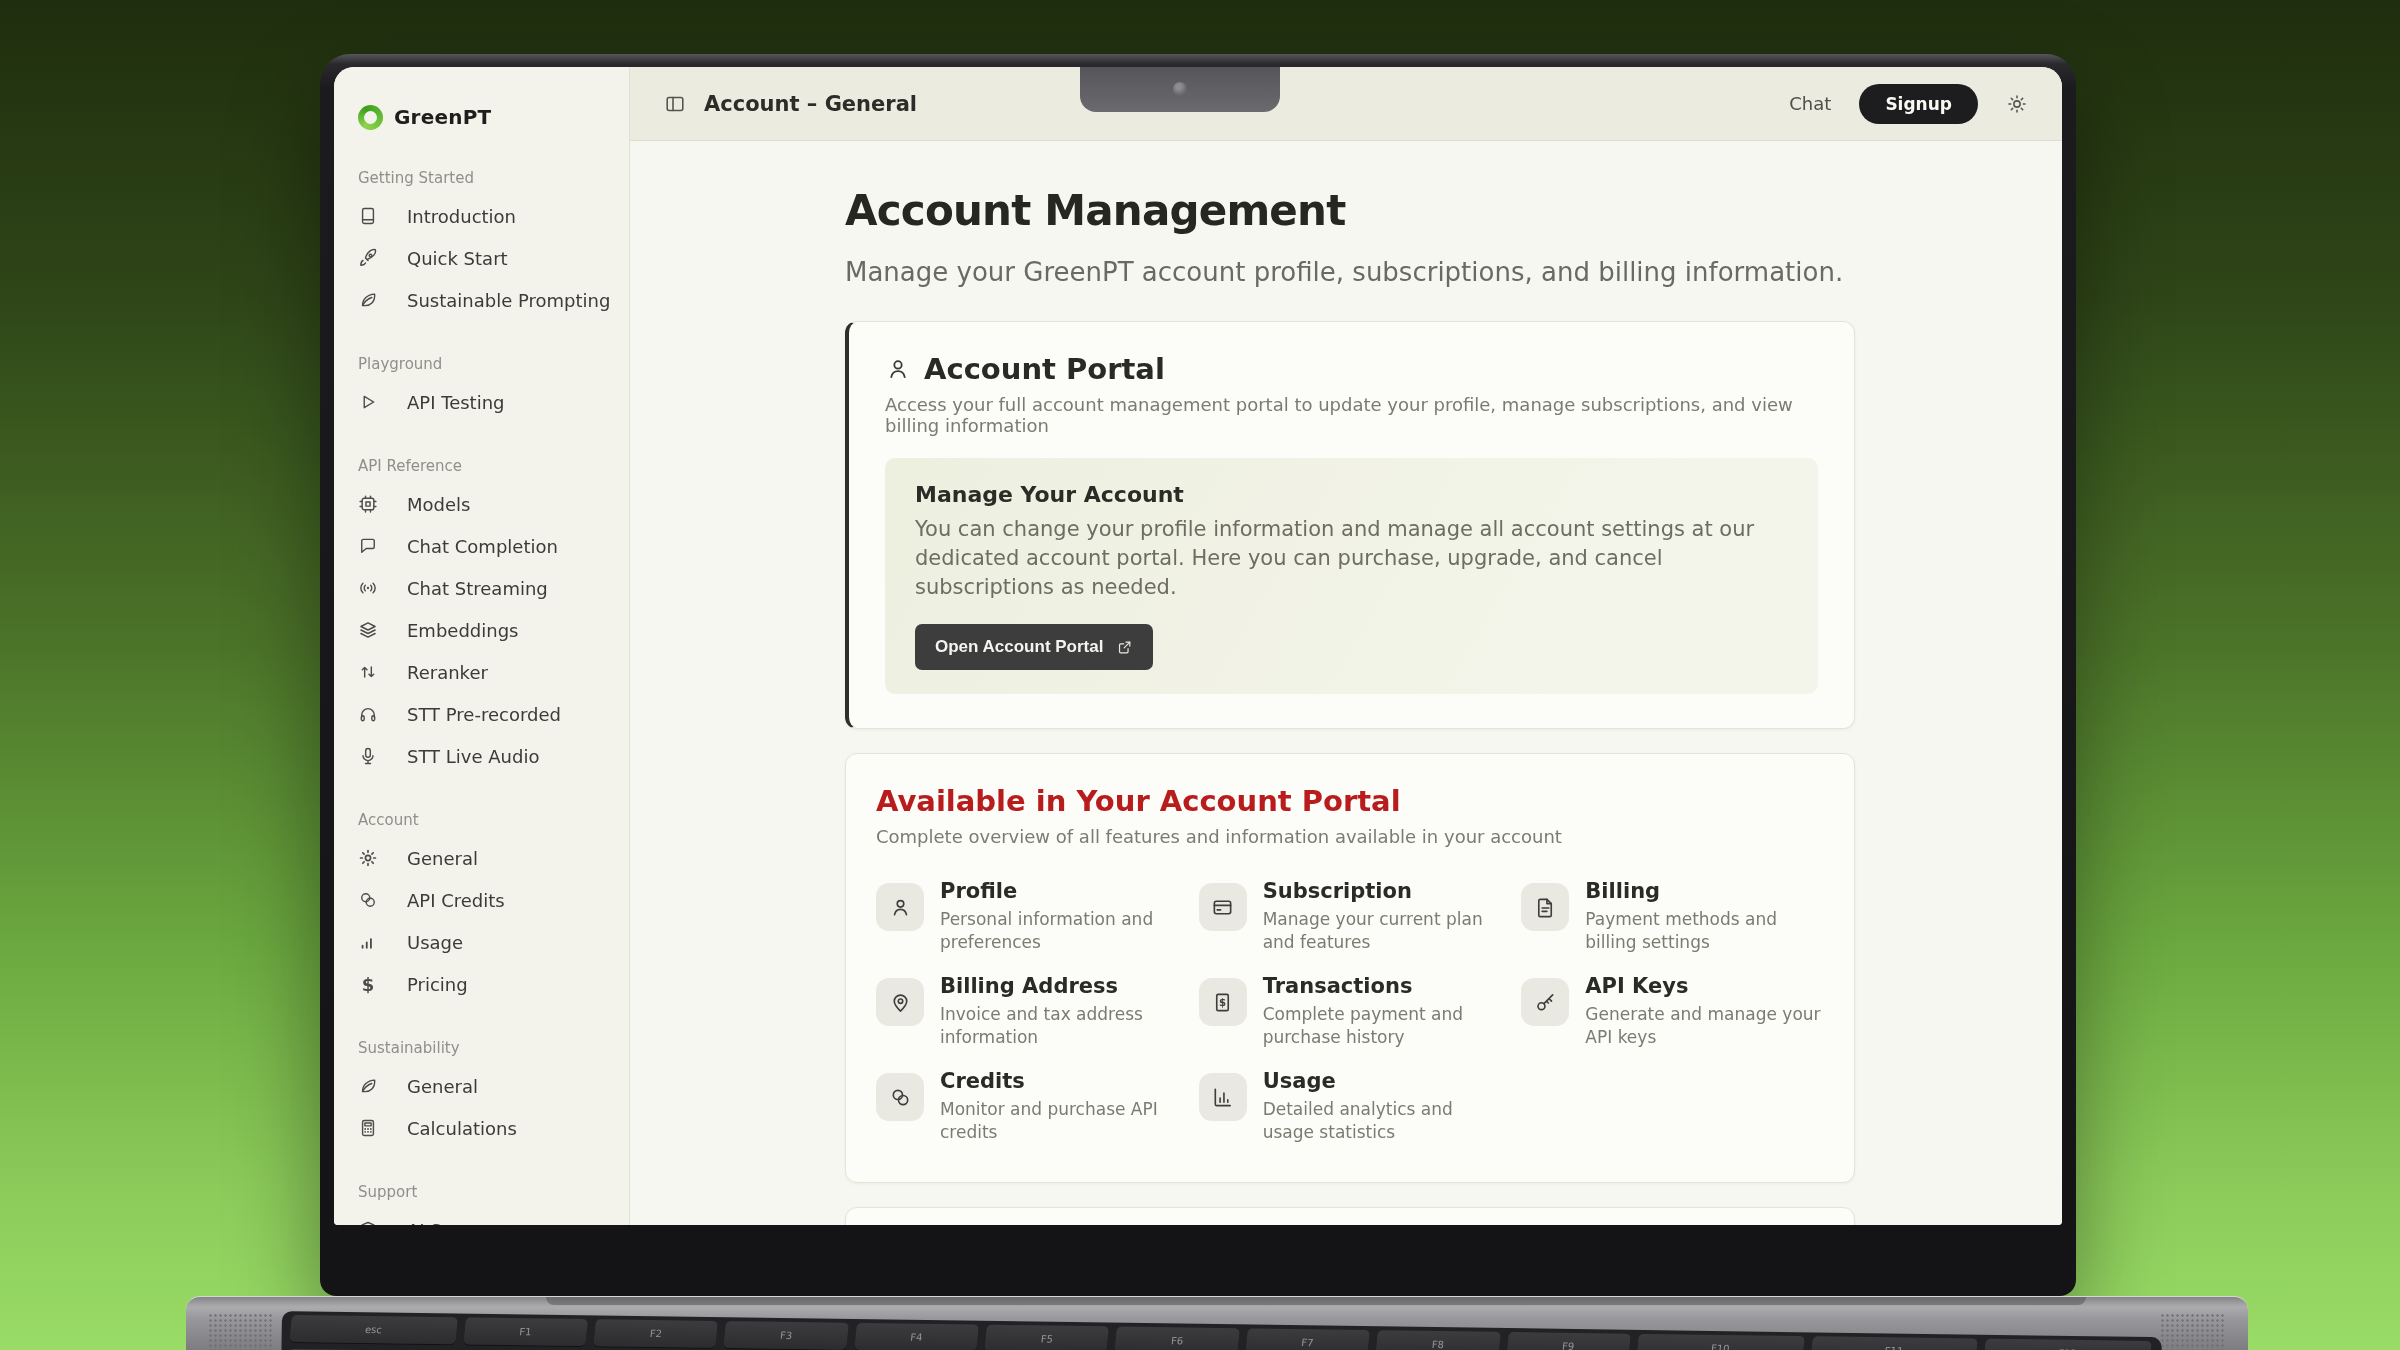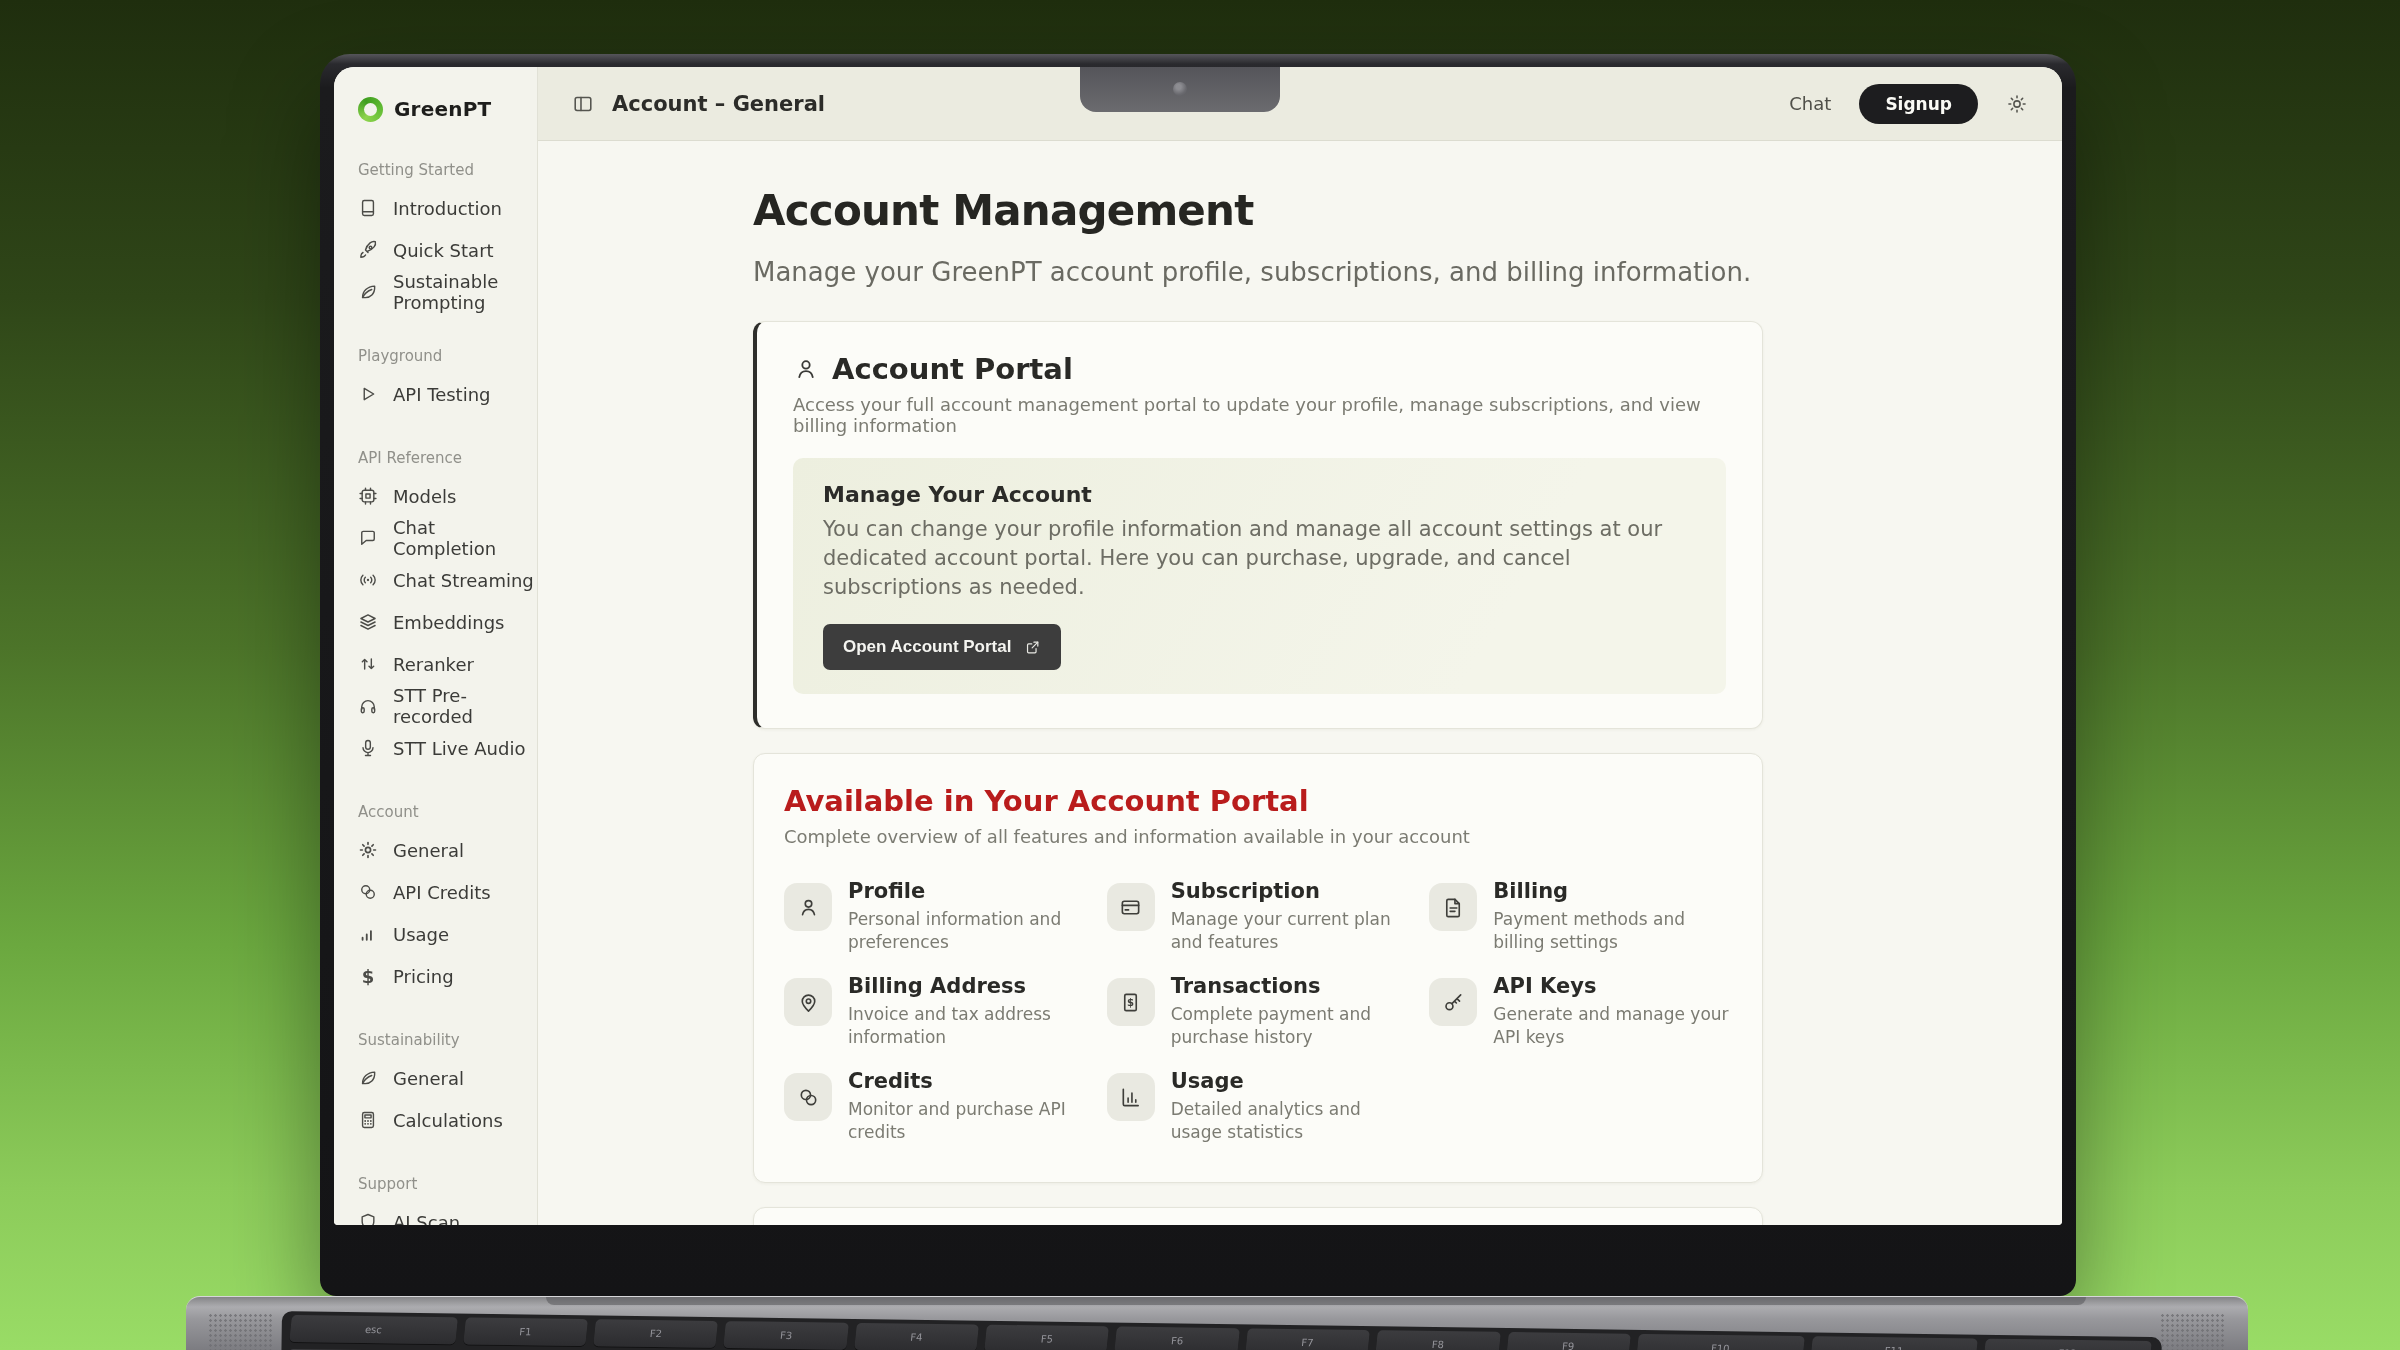--- a/index.html
+++ b/index.html
@@ -33,30 +33,30 @@
     border-radius:10px;transform:rotate(0.8deg);transform-origin:left top;}
   .keyboard{position:absolute;left:106px;top:18px;width:1860px;
     transform:rotate(0.8deg) skewX(-5deg);transform-origin:left top;display:flex;flex-direction:column;gap:7px;}
   .kb-row{display:flex;gap:8px;}
   .key{flex:1 0 auto;width:118px;height:27px;border-radius:5px;
     background:linear-gradient(180deg,#3c3c3f,#2c2c2f);box-shadow:0 1px 0 rgba(0,0,0,.5);
     color:#94949a;font-size:10px;display:flex;align-items:center;justify-content:center;overflow:hidden;}
   .key-wide{width:160px;flex-grow:1.3;}
 
   
-  .sidebar{width:204px;flex-shrink:0;background:#f3f3ec;border-right:1px solid #e1e1d6;
-    padding:4px 0 0 24px;box-sizing:border-box;overflow:hidden;}
+  .sidebar{width:296px;flex-shrink:0;background:#f3f3ec;border-right:1px solid #e1e1d6;
+    padding:12px 0 0 24px;box-sizing:border-box;overflow:hidden;}
   .logo-row{display:flex;align-items:center;gap:11px;height:76px;}
   .logo-ring{width:25px;height:25px;border-radius:50%;position:relative;
     background:conic-gradient(from 210deg,#8fd44e,#3f9e20,#63bd35,#8fd44e);}
   .logo-ring::after{content:"";position:absolute;left:6px;top:6px;width:13px;height:13px;border-radius:50%;background:#f3f3ec;}
   .logo-text{font-size:20px;font-weight:bold;color:#1e1e1c;letter-spacing:.2px;}
   .side-label{font-size:15px;color:#90908a;margin:34px 0 8px;}
   .side-label.first{margin-top:14px;}
-  .side-item{display:flex;align-items:center;gap:15px;height:42px;font-size:18px;color:#3b3b38;}
+  .side-item{display:flex;align-items:center;gap:29px;height:42px;font-size:18px;color:#3b3b38;}
   .side-item .ic{width:20px;height:20px;}
   .glyph-icon{width:20px;text-align:center;font-size:18px;font-weight:bold;color:#4c4c48;flex-shrink:0;}
 
   .right-col{flex:1;display:flex;flex-direction:column;min-width:0;}
   .topbar{height:74px;flex-shrink:0;background:#ebebe0;border-bottom:1px solid #dcdcd0;
     display:flex;align-items:center;padding:0 34px;box-sizing:border-box;}
   .topbar .ic{width:22px;height:22px;stroke:#55554f;}
   .topbar-title{font-size:21px;font-weight:bold;color:#2c2c29;margin-left:18px;}
   .topbar-right{margin-left:auto;display:flex;align-items:center;gap:28px;}
   .login{font-size:18px;color:#50504a;}

